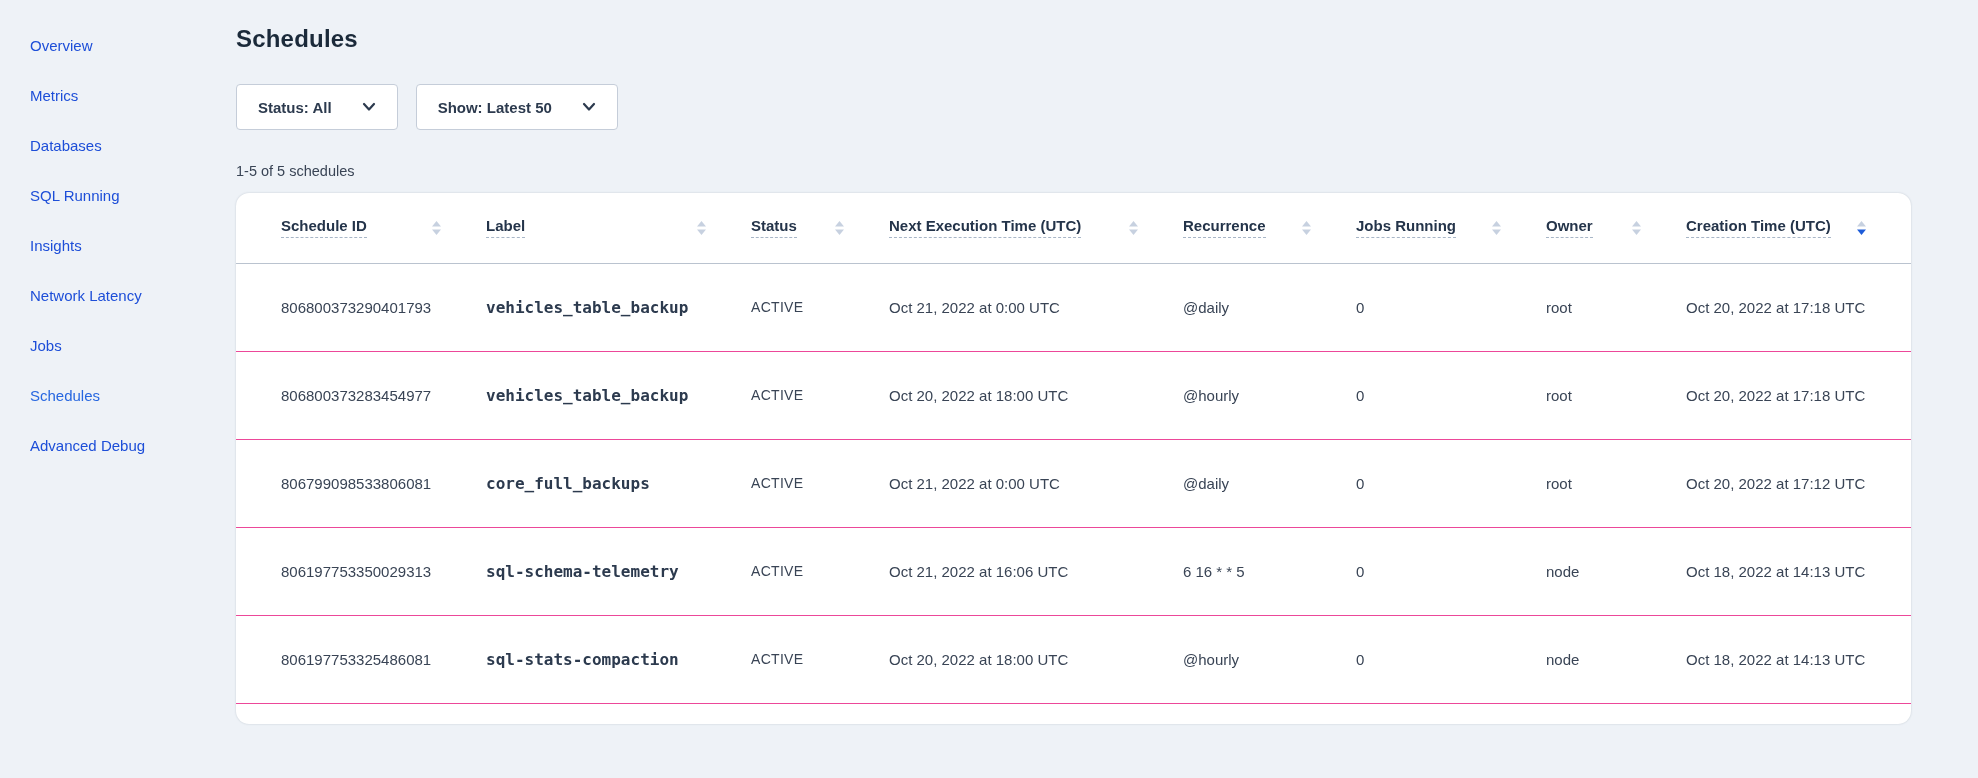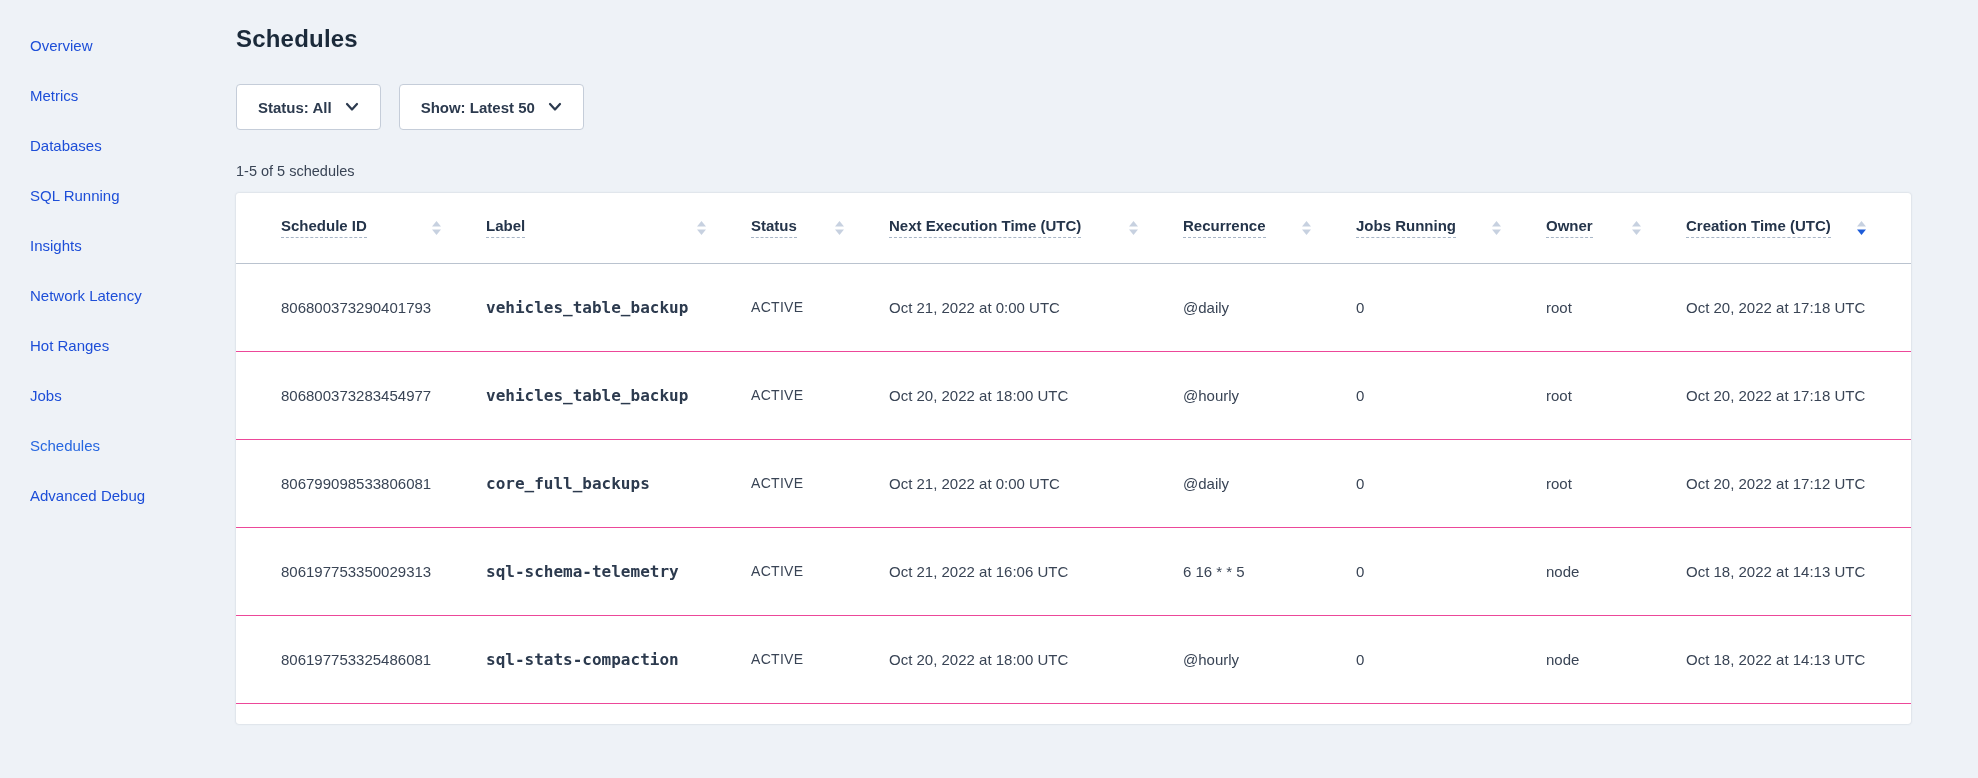--- a/index.html
+++ b/index.html
@@ -34,36 +34,36 @@
   h1.page-title {
     margin:24px 0 0 0;
     font-size:24px; line-height:30px;
     font-weight:700;
     color:#1b2a3a;
     letter-spacing:.2px;
   }
   .filters { margin-top:30px; display:flex; gap:18px; }
   .dropdown-btn {
     height:46px;
-    display:inline-flex; align-items:center; gap:13px;
+    display:inline-flex; align-items:center; gap:30px;
     padding:0 21px;
     background:#ffffff;
     border:1px solid #c5cdd9;
     border-radius:4px;
     font-family:"Liberation Sans", sans-serif;
     font-size:15px; font-weight:700; color:#2c3a4e;
     cursor:pointer;
   }
   .results-count { margin-top:33px; font-size:14.5px; color:#394455; }
 
   .card {
     margin-top:14px;
     width:1675px;
     background:#ffffff;
-    border-radius:3px;
+    border-radius:13px;
     box-shadow:0 0 2px rgba(60,80,100,.25);
     padding-bottom:20px;
   }
 
   table.schedules {
     width:100%;
     border-collapse:collapse;
     table-layout:fixed;
   }
   col.c0{width:250px} col.c1{width:265px} col.c2{width:138px}
@@ -106,21 +106,20 @@
 </head>
 <body>
 
 <nav class="sidebar" id="sidebar">
     <div class="nav-item">Overview</div>
     <div class="nav-item">Metrics</div>
     <div class="nav-item">Databases</div>
     <div class="nav-item">SQL Running</div>
     <div class="nav-item">Insights</div>
     <div class="nav-item">Network Latency</div>
-    <div class="nav-item">Hot Ranges</div>
     <div class="nav-item">Jobs</div>
     <div class="nav-item active">Schedules</div>
     <div class="nav-item">Advanced Debug</div>
   </nav>
 
 <main class="main">
   <h1 class="page-title">Schedules</h1>
 
   <div class="filters">
     <button class="dropdown-btn">

